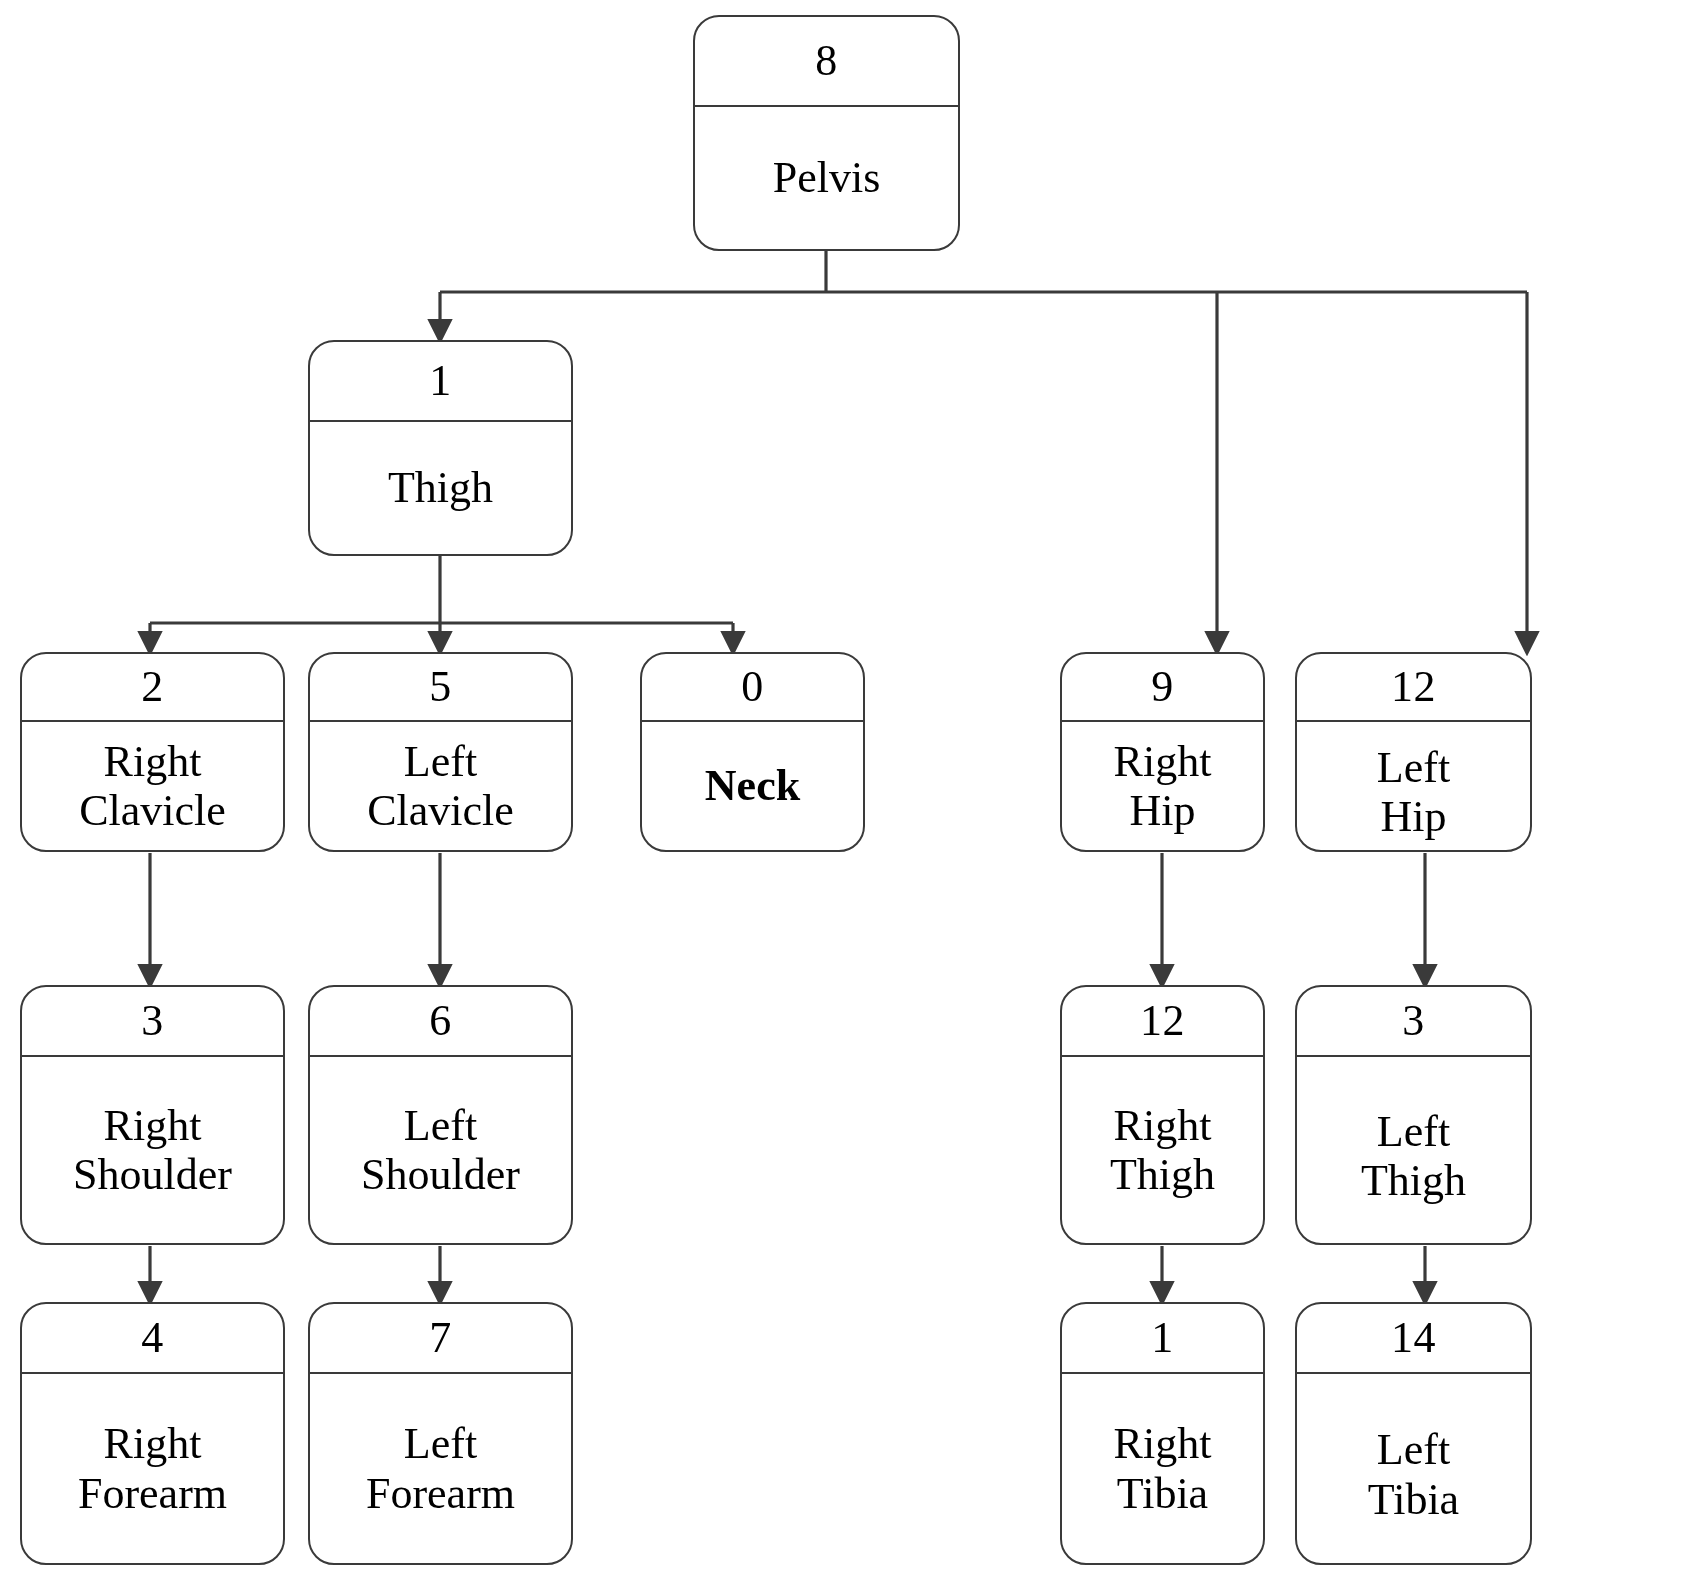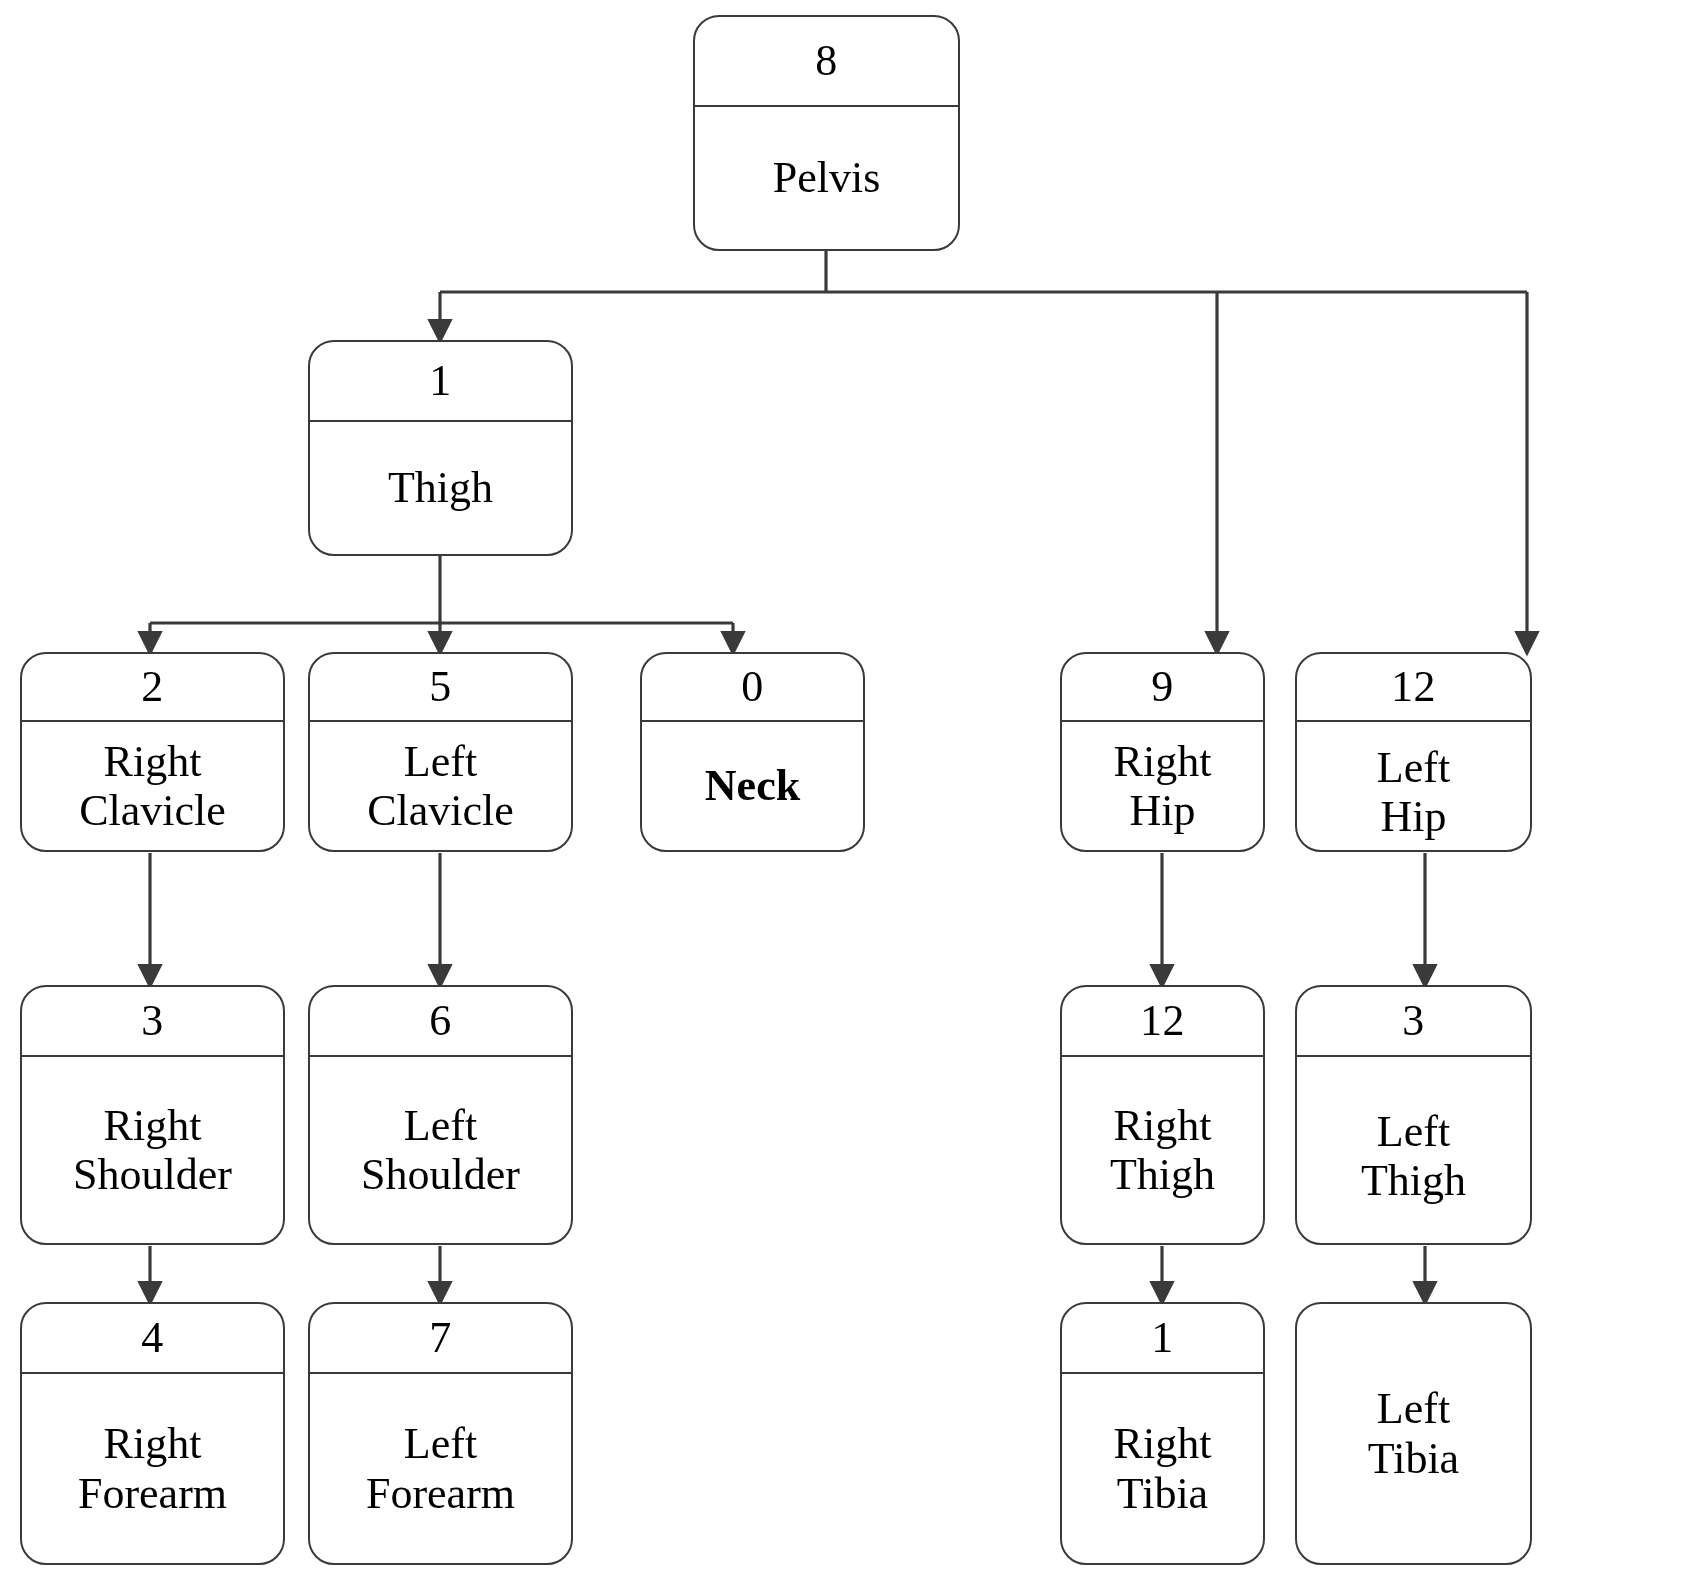--- a/index.html
+++ b/index.html
@@ -187,17 +187,18 @@
 Forearm</div>
   </div>
 
   <div class="node r5 c9">
     <div class="id">1</div>
     <div class="label">Right
 Tibia</div>
   </div>
 
   <div class="node r5 c12">
+    <div class="id">14</div>
     <div class="label">Left
 Tibia</div>
   </div>
 
 </div>
 
 </body></html>

